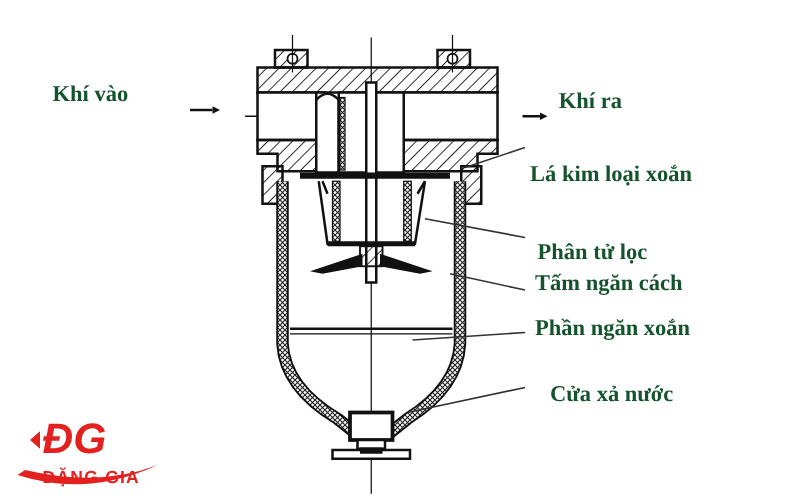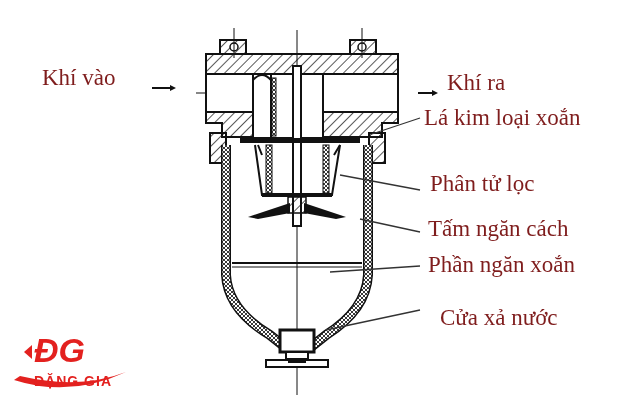--- a/index.html
+++ b/index.html
@@ -1,17 +1,17 @@
 <!DOCTYPE html>
 <html><head>
 <meta charset="utf-8">
 <style>
   html, body { margin:0; padding:0; background:#ffffff; }
   body { width:640px; height:400px; position:relative; overflow:hidden; font-family:"Liberation Serif", "DejaVu Serif", serif; }
-  .lbl { position:absolute; font-size:23px; color:#7f1d1d; white-space:nowrap; line-height:1; }
+  .lbl { position:absolute; font-size:18px; color:#14532d; white-space:nowrap; line-height:1;font-weight:bold; }
   svg.diagram { position:absolute; left:0; top:0; }
   .logo { position:absolute; left:10px; top:330px; width:120px; height:65px; }
   .logo-text { position:absolute; left:34px; top:373px; font-family:"Liberation Sans", sans-serif; font-weight:bold; font-size:14px; color:#e3211f; letter-spacing:1px; }
 </style>
 </head>
 <body>
 
 <svg class="diagram" width="640" height="400" viewBox="0 0 640 400">
   <defs>
     <pattern id="hatch" width="7" height="7" patternUnits="userSpaceOnUse" patternTransform="rotate(45)">
@@ -99,22 +99,22 @@
     <line x1="372" y1="134" x2="420" y2="118"></line>
     <line x1="340" y1="175" x2="420" y2="190"></line>
     <line x1="360" y1="219" x2="420" y2="232"></line>
     <line x1="330" y1="272" x2="420" y2="266"></line>
     <line x1="326" y1="330" x2="420" y2="310"></line>
   </g>
 </svg>
 
 <div class="lbl" style="left:42px; top:66px;">Khí vào</div>
 <div class="lbl" style="left:447px; top:71px;">Khí ra</div>
-<div class="lbl" style="left:424px; top:106px;">Lá kim loại xoắn</div>
-<div class="lbl" style="left:430px; top:172px;">Phân tử lọc</div>
+<div class="lbl" style="left:424px; top:130px;">Lá kim loại xoắn</div>
+<div class="lbl" style="left:430px; top:192px;">Phân tử lọc</div>
 <div class="lbl" style="left:428px; top:217px;">Tấm ngăn cách</div>
 <div class="lbl" style="left:428px; top:253px;">Phần ngăn xoắn</div>
 <div class="lbl" style="left:440px; top:306px;">Cửa xả nước</div>
 
 <svg class="logo" viewBox="0 0 120 65">
   <text x="24" y="32" font-family="Liberation Sans, sans-serif" font-weight="bold" font-style="italic" font-size="34" fill="#e3211f">ĐG</text>
   <path d="M4 50 Q60 68 116 42 Q70 60 10 46 Z" fill="#e3211f"></path>
   <path d="M14 22 L22 15 L22 29 Z" fill="#e3211f"></path>
 </svg>
 <div class="logo-text">ĐẶNG GIA</div>

